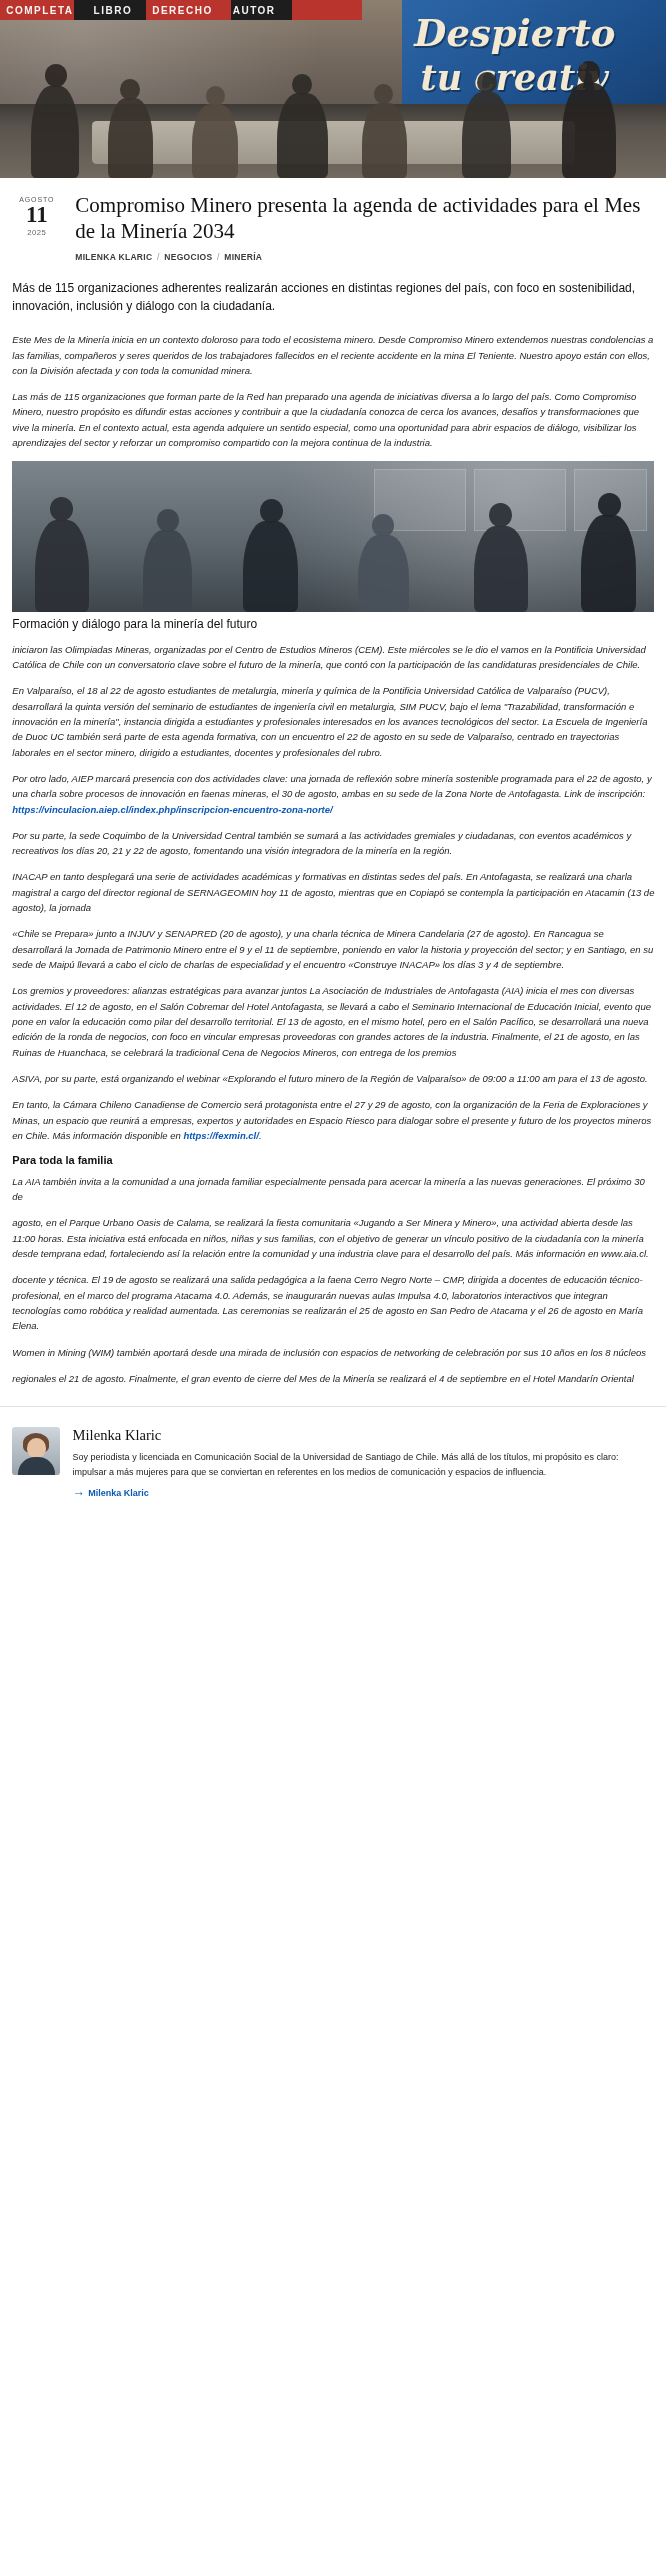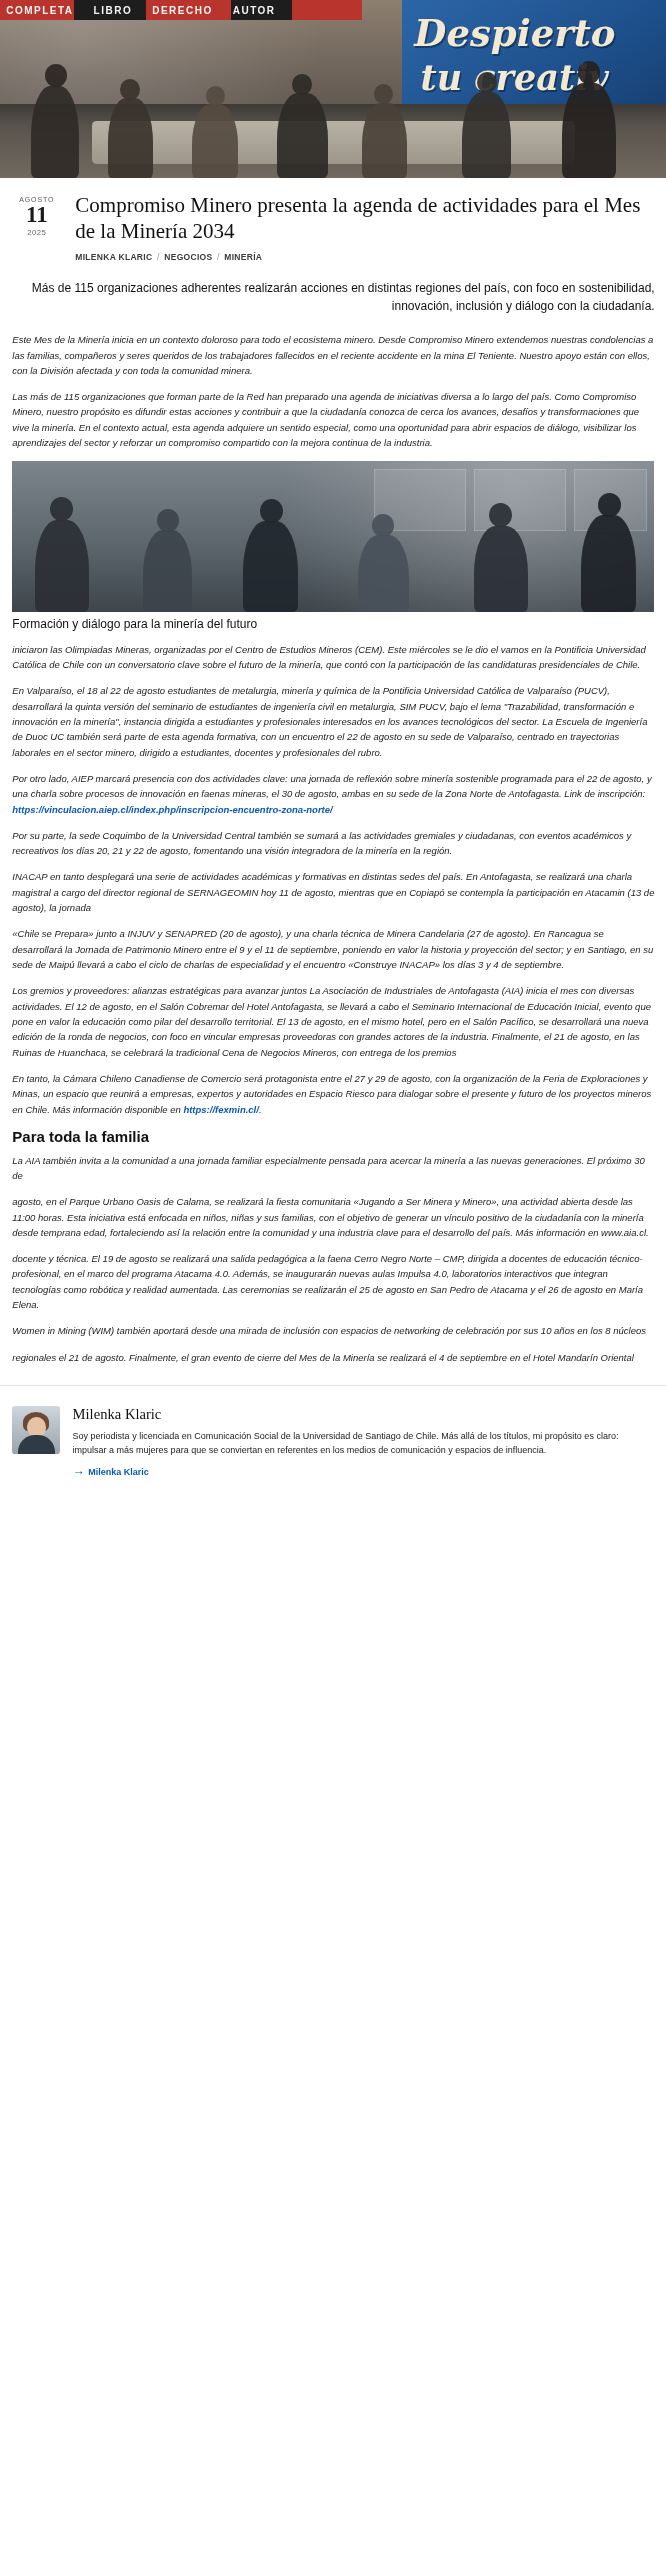--- a/index.html
+++ b/index.html
@@ -152,37 +152,36 @@
   
   .body {
     padding: 3.1px 12.3px 0 12.3px;
   }
   .lede {
     font-size: 12px;
     line-height: 1.5;
     color: #111;
     margin: 9.2px 0 17px 0;
     font-weight: normal;
-    text-align: right;
   }
   p.para {
     font-size: 9.5px;
     line-height: 1.62;
     margin: 0 0 10.8px 0;
     color: #1c1c1c;
     text-align: left;
     font-style: italic;
   }
   p.para a, a.link {
     color: #0a58b8;
     text-decoration: none;
     font-weight: bold;
   }
   .subhead {
-    font-size: 15px;
+    font-size: 11px;
     font-weight: bold;
     margin: 3.1px 0 7.7px 0;
     color: #111;
   }
   strong { font-weight: bold; }
 
   
   .photo {
     position: relative;
     width: 642px;
@@ -352,20 +351,21 @@
     <p class="para">iniciaron las Olimpiadas Mineras, organizadas por el Centro de Estudios Mineros (CEM). Este miércoles se le dio el vamos en la Pontificia Universidad Católica de Chile con un conversatorio clave sobre el futuro de la minería, que contó con la participación de las candidaturas presidenciales de Chile.</p>
     <p class="para">En Valparaíso, el 18 al 22 de agosto estudiantes de metalurgia, minería y química de la Pontificia Universidad Católica de Valparaíso (PUCV), desarrollará la quinta versión del seminario de estudiantes de ingeniería civil en metalurgia, SIM PUCV, bajo el lema "Trazabilidad, transformación e innovación en la minería", instancia dirigida a estudiantes y profesionales interesados en los avances tecnológicos del sector. La Escuela de Ingeniería de Duoc UC también será parte de esta agenda formativa, con un encuentro el 22 de agosto en su sede de Valparaíso, centrado en trayectorias laborales en el sector minero, dirigido a estudiantes, docentes y profesionales del rubro.</p>
     <p class="para">
       <span>Por otro lado, AIEP marcará presencia con dos actividades clave: una jornada de reflexión sobre minería sostenible programada para el 22 de agosto, y una charla sobre procesos de innovación en faenas mineras, el 30 de agosto, ambas en su sede de la Zona Norte de Antofagasta. Link de inscripción:</span>
       <a class="link" href="#">https://vinculacion.aiep.cl/index.php/inscripcion-encuentro-zona-norte/</a>
     </p>
     <p class="para">Por su parte, la sede Coquimbo de la Universidad Central también se sumará a las actividades gremiales y ciudadanas, con eventos académicos y recreativos los días 20, 21 y 22 de agosto, fomentando una visión integradora de la minería en la región.</p>
     <p class="para">INACAP en tanto desplegará una serie de actividades académicas y formativas en distintas sedes del país. En Antofagasta, se realizará una charla magistral a cargo del director regional de SERNAGEOMIN hoy 11 de agosto, mientras que en Copiapó se contempla la participación en Atacamin (13 de agosto), la jornada</p>
     <p class="para">«Chile se Prepara» junto a INJUV y SENAPRED (20 de agosto), y una charla técnica de Minera Candelaria (27 de agosto). En Rancagua se desarrollará la Jornada de Patrimonio Minero entre el 9 y el 11 de septiembre, poniendo en valor la historia y proyección del sector; y en Santiago, en su sede de Maipú llevará a cabo el ciclo de charlas de especialidad y el encuentro «Construye INACAP» los días 3 y 4 de septiembre.</p>
     <p class="para">Los gremios y proveedores: alianzas estratégicas para avanzar juntos La Asociación de Industriales de Antofagasta (AIA) inicia el mes con diversas actividades. El 12 de agosto, en el Salón Cobremar del Hotel Antofagasta, se llevará a cabo el Seminario Internacional de Educación Inicial, evento que pone en valor la educación como pilar del desarrollo territorial. El 13 de agosto, en el mismo hotel, pero en el Salón Pacífico, se desarrollará una nueva edición de la ronda de negocios, con foco en vincular empresas proveedoras con grandes actores de la industria. Finalmente, el 21 de agosto, en las Ruinas de Huanchaca, se celebrará la tradicional Cena de Negocios Mineros, con entrega de los premios</p>
+    <p class="para">ASIVA, por su parte, está organizando el webinar «Explorando el futuro minero de la Región de Valparaíso» de 09:00 a 11:00 am para el 13 de agosto.</p>
     <p class="para">
       <span>En tanto, la Cámara Chileno Canadiense de Comercio será protagonista entre el 27 y 29 de agosto, con la organización de la Feria de Exploraciones y Minas, un espacio que reunirá a empresas, expertos y autoridades en Espacio Riesco para dialogar sobre el presente y futuro de los proyectos mineros en Chile. Más información disponible en</span>
       <a class="link" href="#">https://fexmin.cl/</a>.
     </p>
 
     <div class="subhead">Para toda la familia</div>
     <p class="para">La AIA también invita a la comunidad a una jornada familiar especialmente pensada para acercar la minería a las nuevas generaciones. El próximo 30 de</p>
     <p class="para">agosto, en el Parque Urbano Oasis de Calama, se realizará la fiesta comunitaria «Jugando a Ser Minera y Minero», una actividad abierta desde las 11:00 horas. Esta iniciativa está enfocada en niños, niñas y sus familias, con el objetivo de generar un vínculo positivo de la ciudadanía con la minería desde temprana edad, fortaleciendo así la relación entre la comunidad y una industria clave para el desarrollo del país. Más información en www.aia.cl.</p>
 
     <p class="para">docente y técnica. El 19 de agosto se realizará una salida pedagógica a la faena Cerro Negro Norte – CMP, dirigida a docentes de educación técnico-profesional, en el marco del programa Atacama 4.0. Además, se inaugurarán nuevas aulas Impulsa 4.0, laboratorios interactivos que integran tecnologías como robótica y realidad aumentada. Las ceremonias se realizarán el 25 de agosto en San Pedro de Atacama y el 26 de agosto en María Elena.</p>

